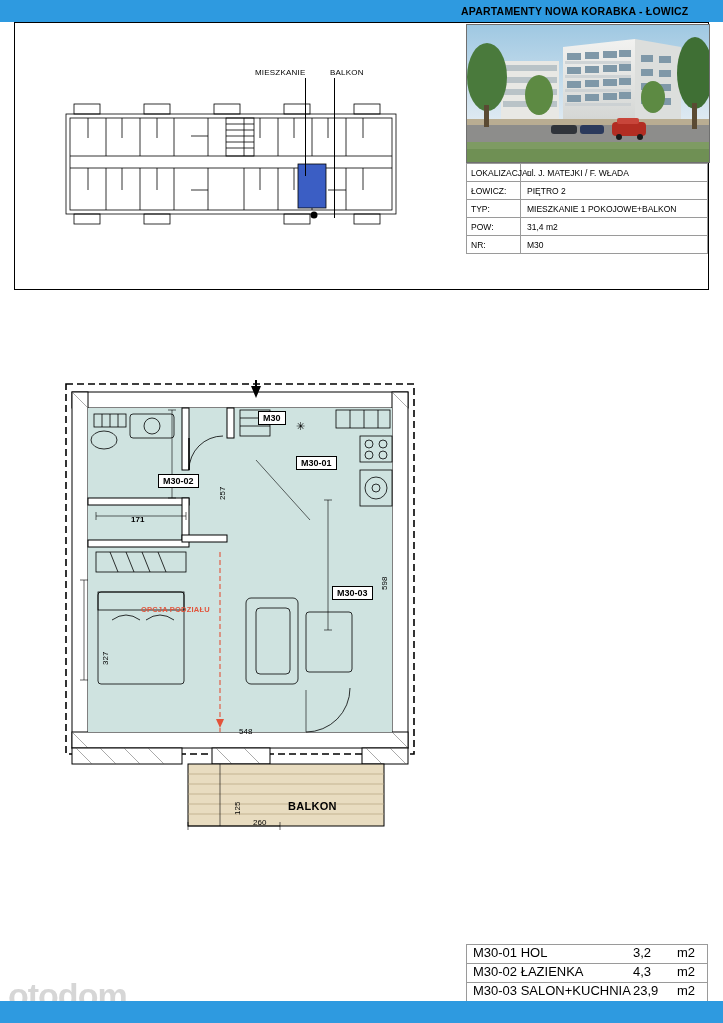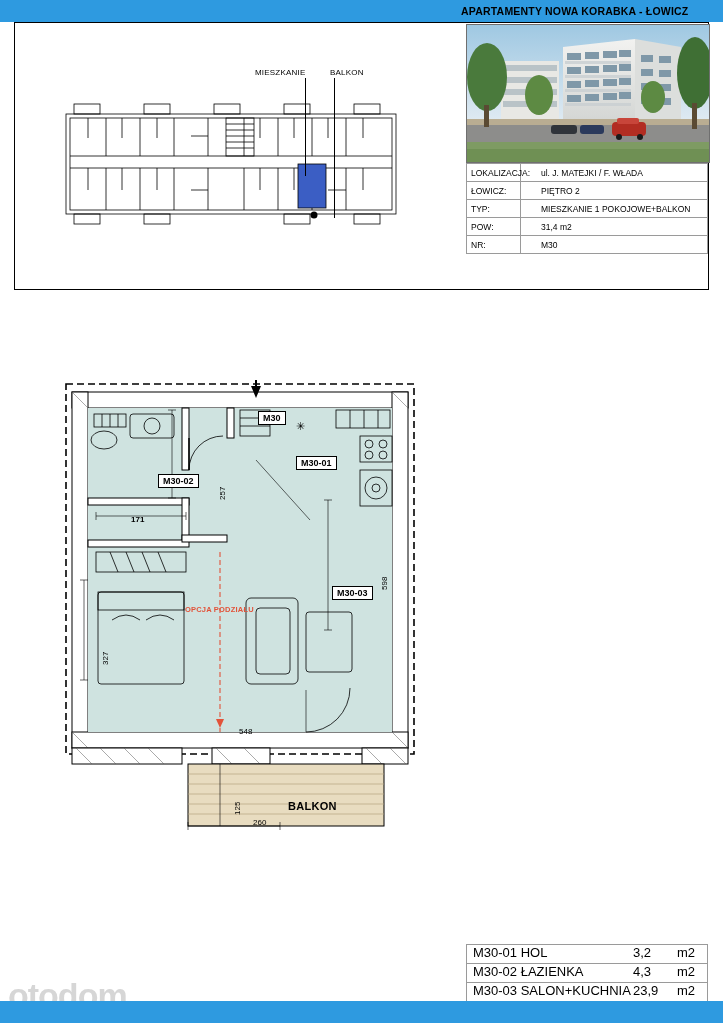--- a/index.html
+++ b/index.html
@@ -26,21 +26,21 @@
     position:absolute;left:466px;top:24px;width:242px;height:137px;
     border:1px solid #6f6f6f;overflow:hidden;background:#8fb7cf;
   }
   .photo svg{display:block;}
 
   
   .infotable{position:absolute;left:466px;top:163px;width:242px;}
   .inforow{display:flex;border:1px solid #9a9a9a;border-top:none;height:17px;align-items:center;font-size:8.5px;}
   .inforow:first-child{border-top:1px solid #9a9a9a;}
   .inforow .k{width:54px;padding-left:4px;box-sizing:border-box;border-right:1px solid #9a9a9a;height:100%;display:flex;align-items:center;}
-  .inforow .v{padding-left:6px;flex:1;height:100%;display:flex;align-items:center;margin-left:14px;}
+  .inforow .v{padding-left:6px;flex:1;height:100%;display:flex;align-items:center;}
 
   
   .hrule{position:absolute;left:14px;top:289px;width:694px;height:1px;background:#000;}
   .vrule{position:absolute;left:14px;top:22px;width:1px;height:268px;background:#000;}
   .vrule2{position:absolute;left:708px;top:22px;width:1px;height:268px;background:#000;}
   .hrule-top{position:absolute;left:14px;top:22px;width:694px;height:1px;background:#000;}
 
   
   .keyplan{position:absolute;left:58px;top:98px;width:345px;height:133px;}
   .keyplan svg{display:block;}
@@ -50,21 +50,21 @@
   .kp-line{position:absolute;background:#000;width:1px;}
 
   
   .planwrap{position:absolute;left:60px;top:380px;width:360px;height:450px;}
   .planwrap svg{display:block;}
 
   
   .plabel{position:absolute;font-size:9px;font-weight:bold;background:#fff;border:1px solid #000;padding:1px 4px;}
   .dim{position:absolute;font-size:8px;color:#000;}
   .dim.vert{transform:rotate(-90deg);transform-origin:left top;}
-  .opcja{position:absolute;font-size:7.5px;color:#e2533a;font-weight:bold;letter-spacing:0.2px;margin-left:44px;}
+  .opcja{position:absolute;font-size:7.5px;color:#e2533a;font-weight:bold;letter-spacing:0.2px;}
   .balkon-label{position:absolute;font-size:11px;font-weight:bold;letter-spacing:0.3px;}
 
   
   .legend{position:absolute;left:466px;top:944px;width:242px;}
   .legrow{display:flex;border:1px solid #9a9a9a;border-top:none;height:18px;align-items:flex-start;font-size:13px;}
   .legrow:first-child{border-top:1px solid #9a9a9a;}
   .legrow .n{flex:1;padding-left:6px;}
   .legrow .a{width:44px;text-align:left;}
   .legrow .u{width:30px;text-align:left;}
 

